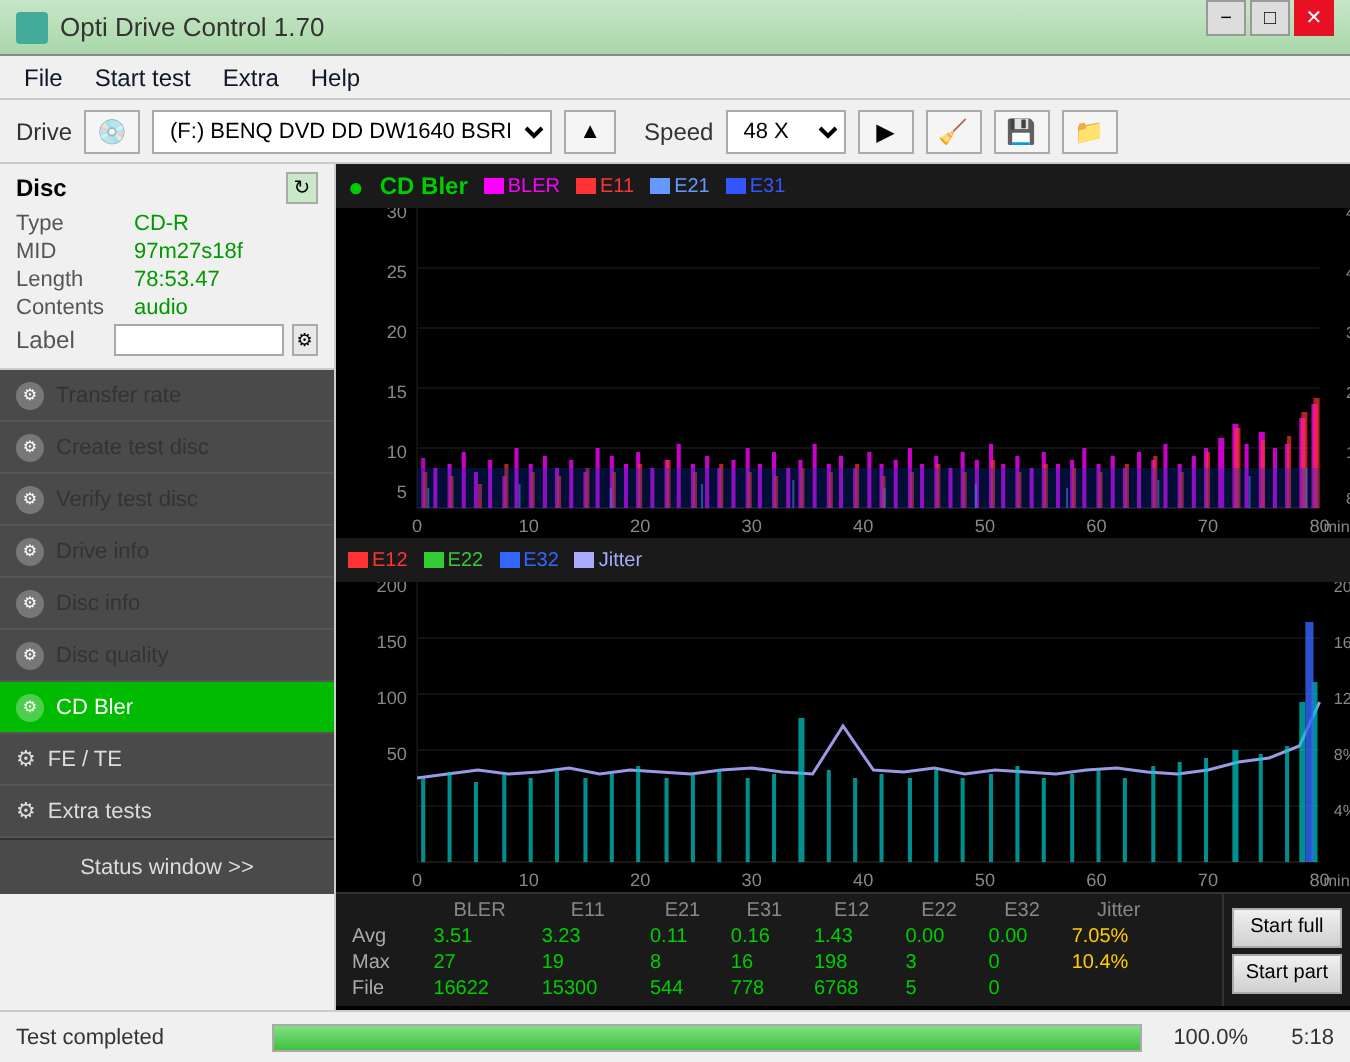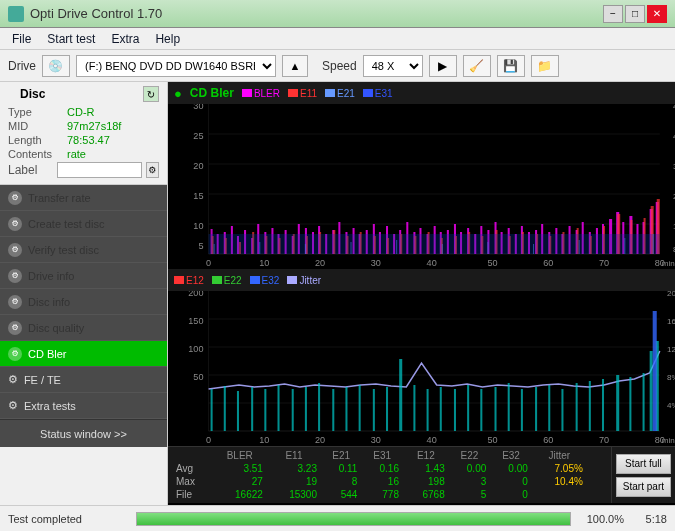--- a/index.html
+++ b/index.html
@@ -3,21 +3,20 @@
   <meta charset="utf-8">
   <style>
     * { margin: 0; padding: 0; box-sizing: border-box; }
     body { width: 675px; height: 531px; font-family: 'Segoe UI', Tahoma, sans-serif; font-size: 12px; background: #f0f0f0; overflow: hidden; }
 
     
     #titlebar {
       background: linear-gradient(to bottom, #c8e6c8, #a8d8a8);
       height: 28px;
       display: flex;
-      align-items: center;
       justify-content: space-between;
       padding: 0 8px;
       border-bottom: 1px solid #888;
     }
     #titlebar .title-left { display: flex; align-items: center; gap: 6px; }
     #titlebar .app-icon { width: 16px; height: 16px; background: #4a9; border-radius: 2px; }
     #titlebar .title-text { font-size: 13px; color: #333; }
     #titlebar .win-controls { display: flex; gap: 2px; }
     #titlebar .win-btn {
       width: 20px; height: 18px; border: 1px solid #999; cursor: pointer;
@@ -89,21 +88,21 @@
 
     
     #disc-info {
       padding: 4px 8px;
       border-bottom: 1px solid #ccc;
     }
     #disc-header {
       display: flex; align-items: center; justify-content: space-between;
       margin-bottom: 4px;
     }
-    #disc-header span { font-weight: bold; font-size: 12px; margin-left: 12px; }
+    #disc-header span { font-weight: bold; font-size: 12px; }
     .disc-arrow {
       width: 16px; height: 16px; background: #c8e8c8; border: 1px solid #aaa;
       cursor: pointer; display: flex; align-items: center; justify-content: center;
       font-size: 10px;
     }
     .disc-row { display: flex; gap: 4px; margin-bottom: 2px; font-size: 11px; }
     .disc-key { color: #555; width: 55px; }
     .disc-val { color: #000; }
     .disc-val.green { color: #009900; text-align: right; }
     .disc-label-row { display: flex; align-items: center; gap: 4px; margin-bottom: 2px; justify-content: center; }
@@ -215,21 +214,21 @@
       font-size: 10px;
     }
     #data-table th {
       color: #888;
       text-align: center;
       padding: 1px 4px;
       font-weight: normal;
     }
     #data-table td {
       color: #00cc00;
-      text-align: right;
+      text-align: left;
       padding: 1px 4px;
     }
     #data-table td.row-label { color: #aaa; text-align: left; }
     #data-table td.jitter { color: #ffcc00; }
     .start-btn {
       height: 20px;
       background: linear-gradient(to bottom, #f0f0f0, #d0d0d0);
       border: 1px solid #aaa;
       cursor: pointer;
       font-size: 10px;
@@ -315,21 +314,21 @@
       <div class="disc-row">
         <span class="disc-key">MID</span>
         <span class="disc-val green">97m27s18f</span>
       </div>
       <div class="disc-row">
         <span class="disc-key">Length</span>
         <span class="disc-val green">78:53.47</span>
       </div>
       <div class="disc-row">
         <span class="disc-key">Contents</span>
-        <span class="disc-val green">rate</span>
+        <span class="disc-val green">audio</span>
       </div>
       <div class="disc-label-row">
         <span class="disc-key">Label</span>
         <input class="disc-label-input" type="text" value="" style="">
         <div class="label-icon-btn">⚙</div>
       </div>
     </div>
 
     <div class="sidebar-nav">
       <div class="nav-item">

